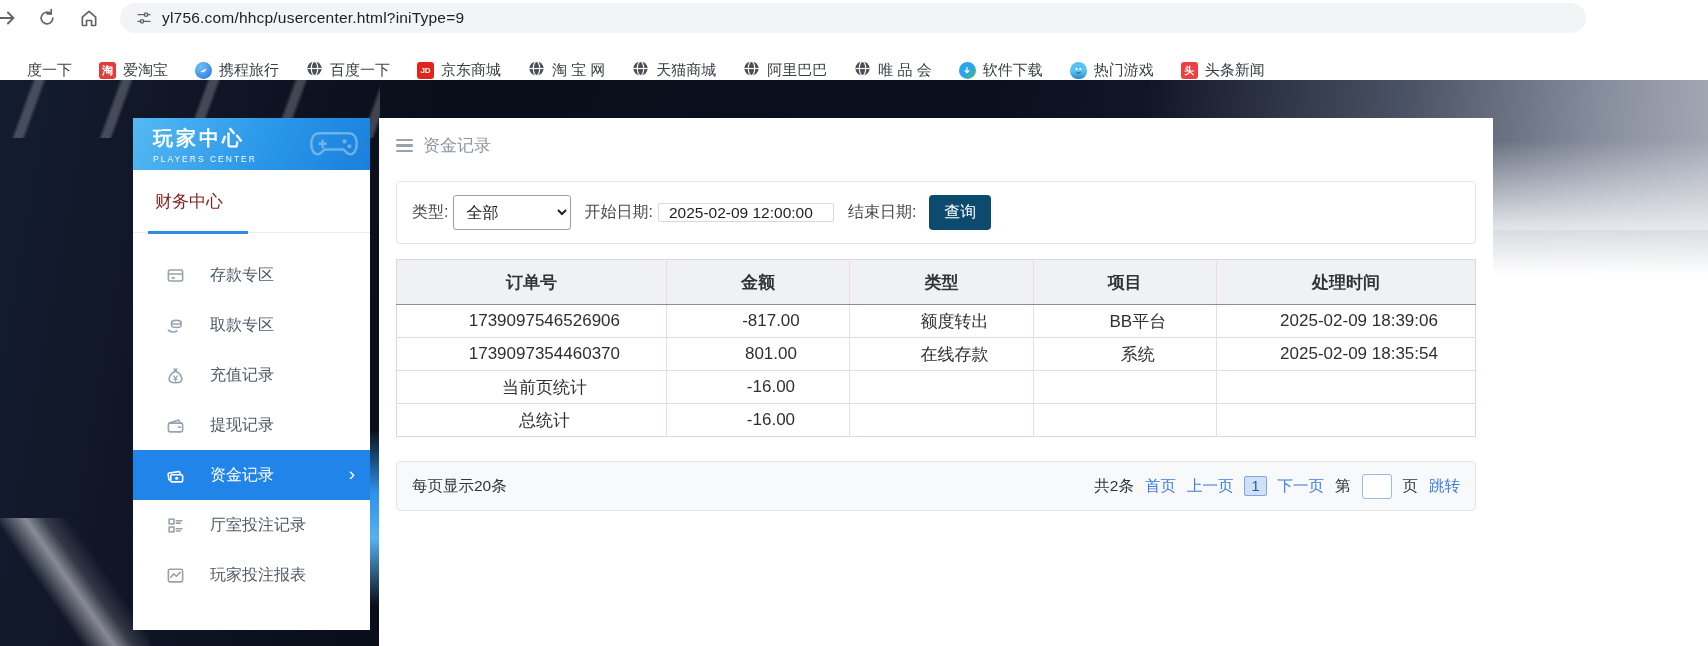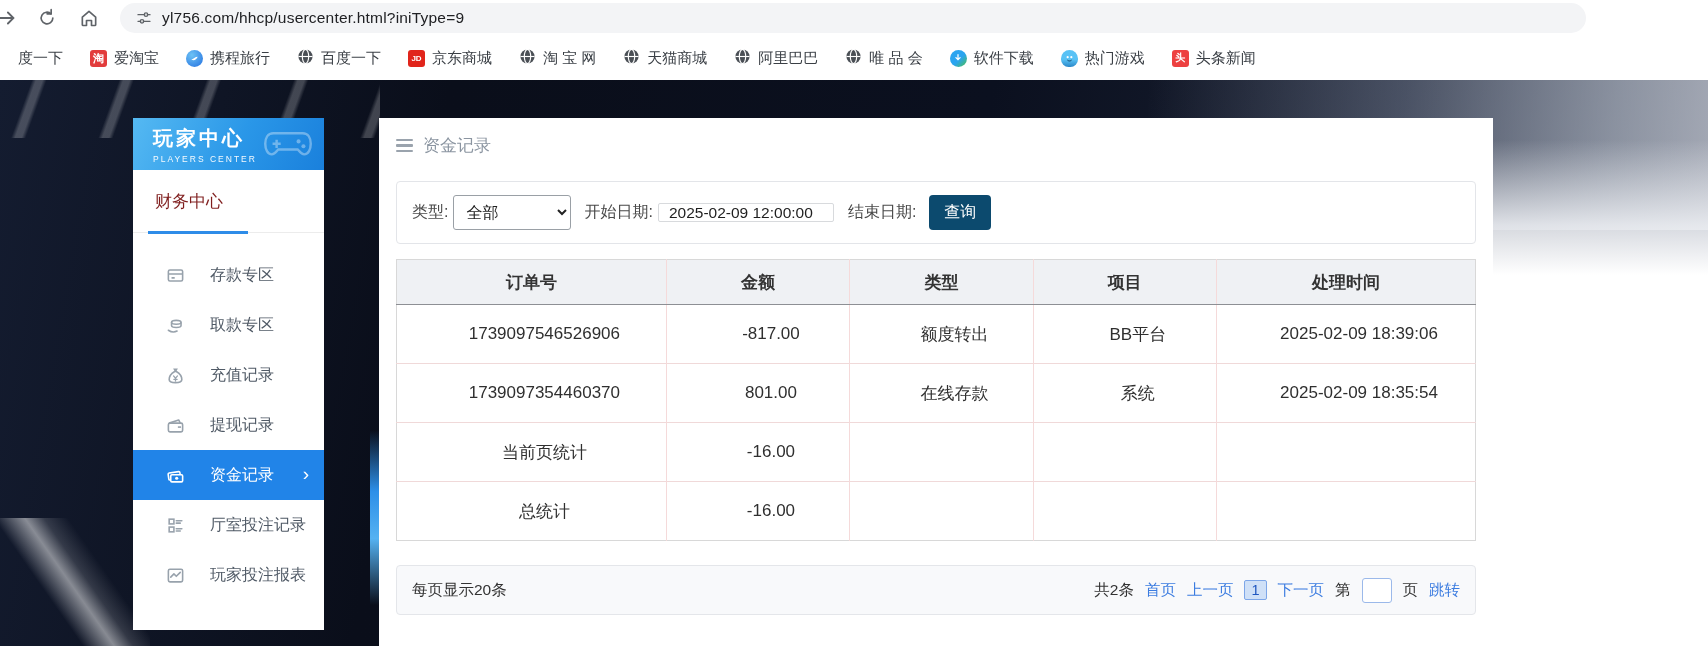--- a/index.html
+++ b/index.html
@@ -11,21 +11,21 @@
   .nav-ico { color:#5f6368; display:flex; align-items:center; justify-content:center; }
   .fwd { position:absolute; left:-6px; top:7px; width:26px; height:22px; }
   .reload { position:absolute; left:36px; top:7px; width:22px; height:22px; }
   .home { position:absolute; left:78px; top:7px; width:22px; height:22px; }
   .omnibox { position:absolute; left:120px; top:3px; width:1466px; height:30px;
     background:#f3f4f6; border-radius:15px; display:flex; align-items:center; padding-left:16px; }
   .tune-ico { width:16px; height:16px; margin-right:10px; }
   .url-text { font-size:15.5px; color:#202124; letter-spacing:.2px; }
 
   
-  .bookmarks { height:44px; background:#fff; display:flex; align-items:center; padding-left:18px; }
+  .bookmarks { height:44px; background:#fff; display:flex; align-items:flex-end; padding-left:18px;margin-left:9px; }
   .bm { display:flex; align-items:center; gap:7px; margin-right:27px; font-size:15px; color:#3a3f45; white-space:nowrap; cursor:pointer; }
   .bm-ico { width:17px; height:17px; border-radius:3px; display:flex; align-items:center; justify-content:center;
     font-size:10px; color:#fff; font-weight:bold; flex:0 0 auto; }
   .ico-taobao { background:#e23c3c; font-size:11px; }
   .ico-jd { background:#e1251b; font-size:8px; letter-spacing:0; }
   .ico-toutiao { background:#ed4040; font-size:10px; }
   .ico-ctrip { background:radial-gradient(circle at 35% 30%, #6cc2f5, #2470e0); border-radius:50%; }
   .ico-soft { background:linear-gradient(135deg,#2aa4f0 55%,#4cc04a); border-radius:50%; }
   .ico-penguin { background:linear-gradient(to bottom,#59c2f5 55%,#2a87c8); border-radius:50% 50% 45% 45%; }
 
@@ -37,21 +37,21 @@
   .cloud-tr { position:absolute; right:0; top:0; width:560px; height:150px; pointer-events:none;
     background:linear-gradient(95deg, transparent 0%, rgba(165,175,195,.35) 45%, rgba(222,228,236,.55) 82%, rgba(244,246,250,.6) 100%); }
   .bg-right { position:absolute; right:0; top:0; width:216px; height:100%; pointer-events:none;
     background:linear-gradient(to bottom, rgba(255,255,255,0) 0px, rgba(255,255,255,0) 60px, rgba(238,240,244,.88) 145px, #ffffff 195px); }
   .streak-bl { position:absolute; left:0; top:438px; width:150px; height:130px; pointer-events:none;
     background:linear-gradient(55deg, transparent 35%, rgba(255,255,255,.5) 48%, rgba(255,255,255,.15) 56%, transparent 66%); }
   .gap-streak { position:absolute; left:370px; width:9px; top:350px; height:175px; pointer-events:none;
     background:linear-gradient(to bottom, transparent, #2d8fe8 35%, #55b2f2 62%, transparent); }
 
   
-  .sidebar { position:absolute; left:133px; top:38px; width:191px; bottom:16px; background:#fff; }
+  .sidebar { position:absolute; left:133px; top:38px; width:237px; bottom:16px; background:#fff; }
   .sb-header { height:52px; position:relative; padding:7px 0 0 20px; color:#fff; overflow:hidden;
     background:linear-gradient(115deg,#55b9f2 0%,#2a97e8 55%,#1a80dc 100%); }
   .sb-title { font-size:20px; font-weight:bold; letter-spacing:3px; }
   .sb-sub { font-size:8.5px; letter-spacing:2px; margin-top:2px; opacity:.95; }
   .sb-pad { position:absolute; right:10px; top:8px; opacity:.35; }
   .sb-section { position:relative; height:63px; padding:20px 0 0 22px; font-size:17px; color:#7f1d1d;
     border-bottom:1px solid #ececec; }
   .sb-section-underline { position:absolute; left:15px; bottom:-2px; width:100px; height:3px; background:#2e8ce8; }
   .sb-menu { padding-top:17px; }
   .sb-item { height:50px; display:flex; align-items:center; padding-left:33px; cursor:pointer; position:relative;
@@ -77,21 +77,21 @@
   .f-input { width:176px; height:19px; font-size:15.5px; color:#1f1f1f; border:1px solid #d8dadd; border-radius:2px;
     padding:0 10px; margin-right:14px; font-family:"Liberation Sans","DejaVu Sans",sans-serif; }
   .f-btn { width:62px; height:35px; margin-left:8px; background:#0c4a6e; color:#fff; font-size:16px;
     border:none; border-radius:4px; cursor:pointer; font-family:"Liberation Sans","DejaVu Sans",sans-serif; }
 
   table.records { width:calc(100% - 34px); margin:15px 17px 0; border-collapse:collapse; table-layout:fixed;
     border:1px solid #d8d8d8; }
   .records th { height:45px; background:#eff1f4; font-size:17px; font-weight:bold; color:#333;
     border-bottom:1px solid #8d8f94; border-left:1px solid #f5dada; text-align:center; }
   .records th:first-child { border-left:none; }
-  .records td { height:59px; font-size:17px; color:#2f2f2f; text-align:center;
+  .records td { height:33px; font-size:17px; color:#2f2f2f; text-align:center;
     border-top:1px solid #f0d9d9; border-left:1px solid #f5dada; background:#fff;padding-left:26px; }
   .records td:first-child { border-left:none; }
   .records tr:first-child td { border-top:none; }
 
   .pager { margin:24px 17px 0; height:50px; background:#f8f9fb; border:1px solid #e4e6ea; border-radius:4px;
     display:flex; align-items:center; padding:0 15px; font-size:15.5px; color:#333; }
   .pager .right { margin-left:auto; display:flex; align-items:center; gap:11px; }
   .pg-link { color:#3b7ce0; cursor:pointer; text-decoration:none; }
   .pg-current { background:#cfe0f7; border:1px solid #7da6e8; color:#2057c0; padding:1px 6px; border-radius:2px;
     font-size:14.5px; cursor:default; }

